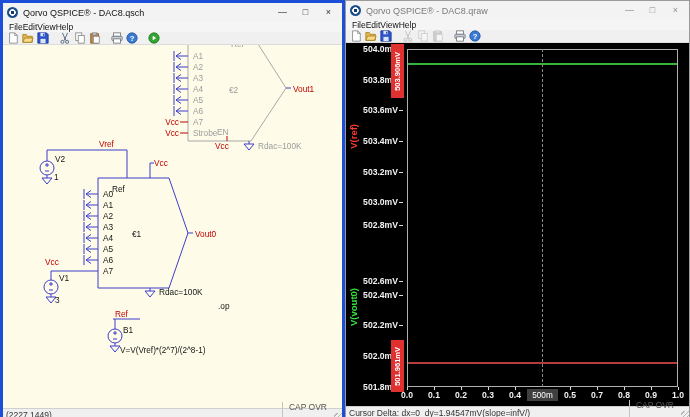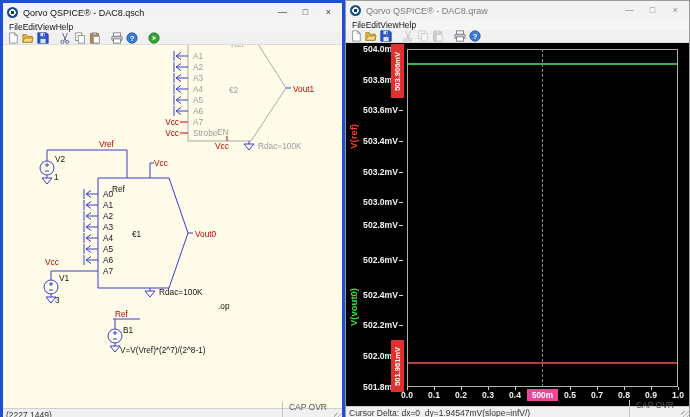--- a/index.html
+++ b/index.html
@@ -50,22 +50,22 @@
   .xlab{position:absolute;top:347px;transform:translateX(-50%);font-size:8.6px;font-weight:bold;
         color:#f2f2f2;line-height:10px;}
   .xlab::before{content:"";position:absolute;left:50%;top:-3px;width:1px;height:3px;background:#dcdcdc;}
   .vtext{writing-mode:vertical-rl;transform:rotate(180deg);}
   .tracename{position:absolute;display:flex;align-items:center;justify-content:center;
              font-size:9.5px;font-weight:bold;}
   .tn-ref{left:1px;top:48px;width:13px;height:90px;color:#ff3b30;}
   .tn-vout{left:1px;top:216px;width:13px;height:96px;color:#35e03c;}
   .yflag{position:absolute;left:45px;width:13px;background:#e03131;color:#fff;
          display:flex;align-items:center;justify-content:center;font-size:7.5px;font-weight:bold;z-index:3;}
-  .xflag{position:absolute;left:181px;top:346px;width:31px;height:12px;background:#ec4899;color:#fff;
-         display:flex;align-items:center;justify-content:center;font-size:8.2px;font-weight:bold;z-index:3;}
+  .xflag{position:absolute;left:181px;top:346px;width:31px;height:12px;background:#404040;color:#fff;
+         display:flex;align-items:center;justify-content:center;font-size:8.2px;font-weight:normal;z-index:3;}
   .pre{white-space:pre;}
 </style>
 </head>
 <body>
 
 <section class="window win-left">
   <header class="titlebar">
     <span class="applogo"></span>
     <span class="title">Qorvo QSPICE® - DAC8.qsch</span>
     <span class="winbtns">
@@ -336,21 +336,21 @@
     <div class="trace red" style="top:319px"></div>
     <div class="cursorline"></div>
 
     <span class="ylab" style="top:1px">504.0mV</span>
     <span class="ylab" style="top:32px">503.8mV</span>
     <span class="ylab" style="top:62px">503.6mV</span>
     <span class="ylab" style="top:93px">503.4mV</span>
     <span class="ylab" style="top:124px">503.2mV</span>
     <span class="ylab" style="top:154px">503.0mV</span>
     <span class="ylab" style="top:177px">502.8mV</span>
-    <span class="ylab" style="top:212px">502.6mV</span>
+    <span class="ylab" style="top:233px">502.6mV</span>
     <span class="ylab" style="top:247px">502.4mV</span>
     <span class="ylab" style="top:277px">502.2mV</span>
     <span class="ylab" style="top:308px">502.0mV</span>
     <span class="ylab" style="top:339px">501.8mV</span>
 
     <div class="tracename tn-ref">
       <span class="vtext">V(ref)</span>
     </div>
     <div class="tracename tn-vout">
       <span class="vtext">V(vout0)</span>

